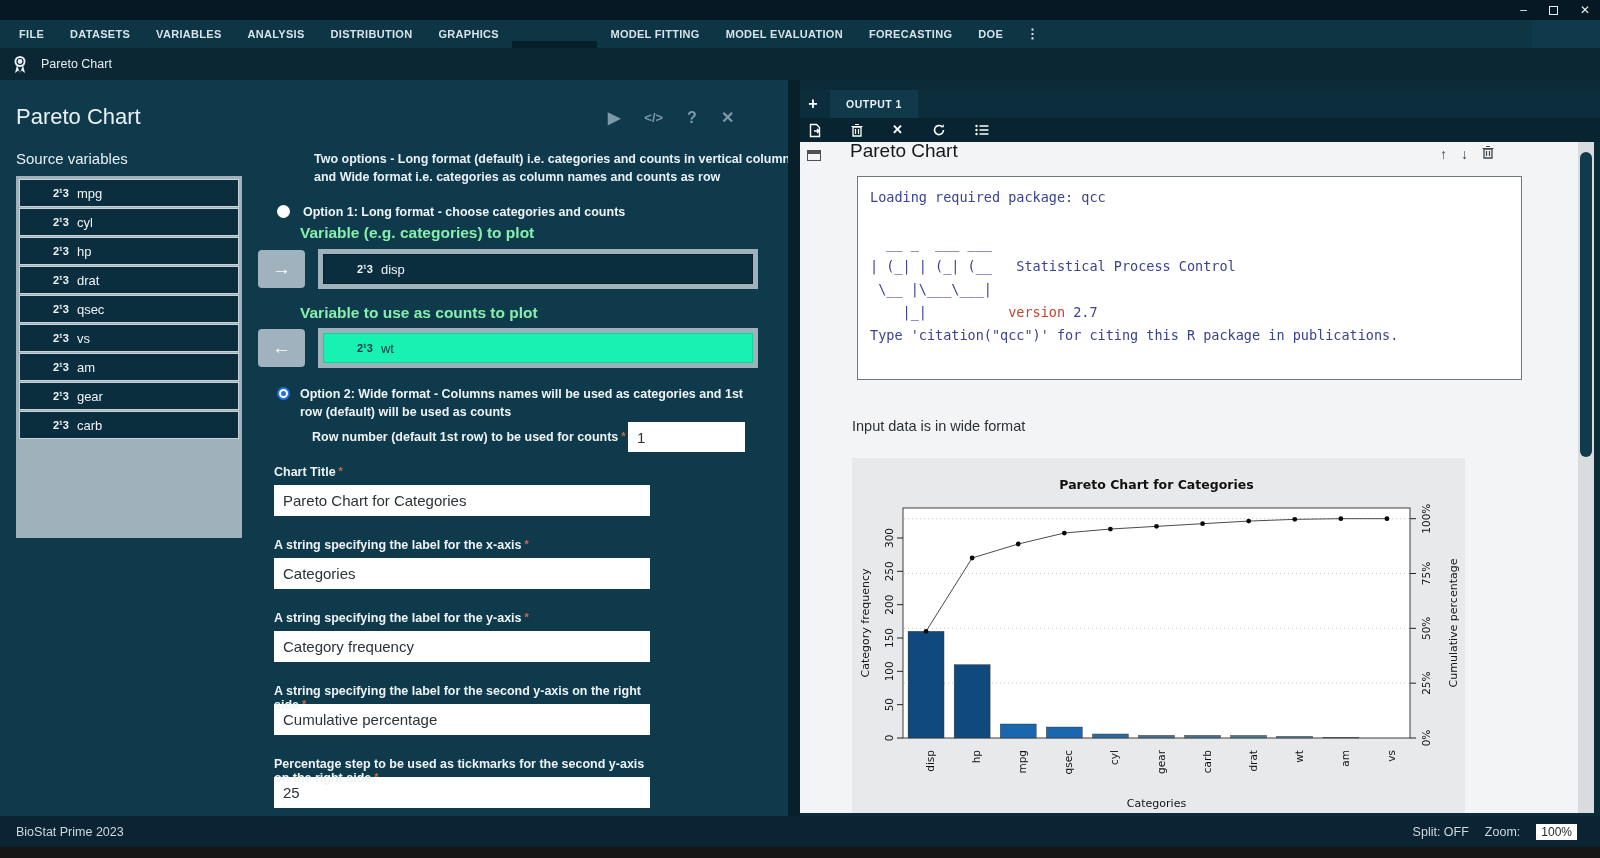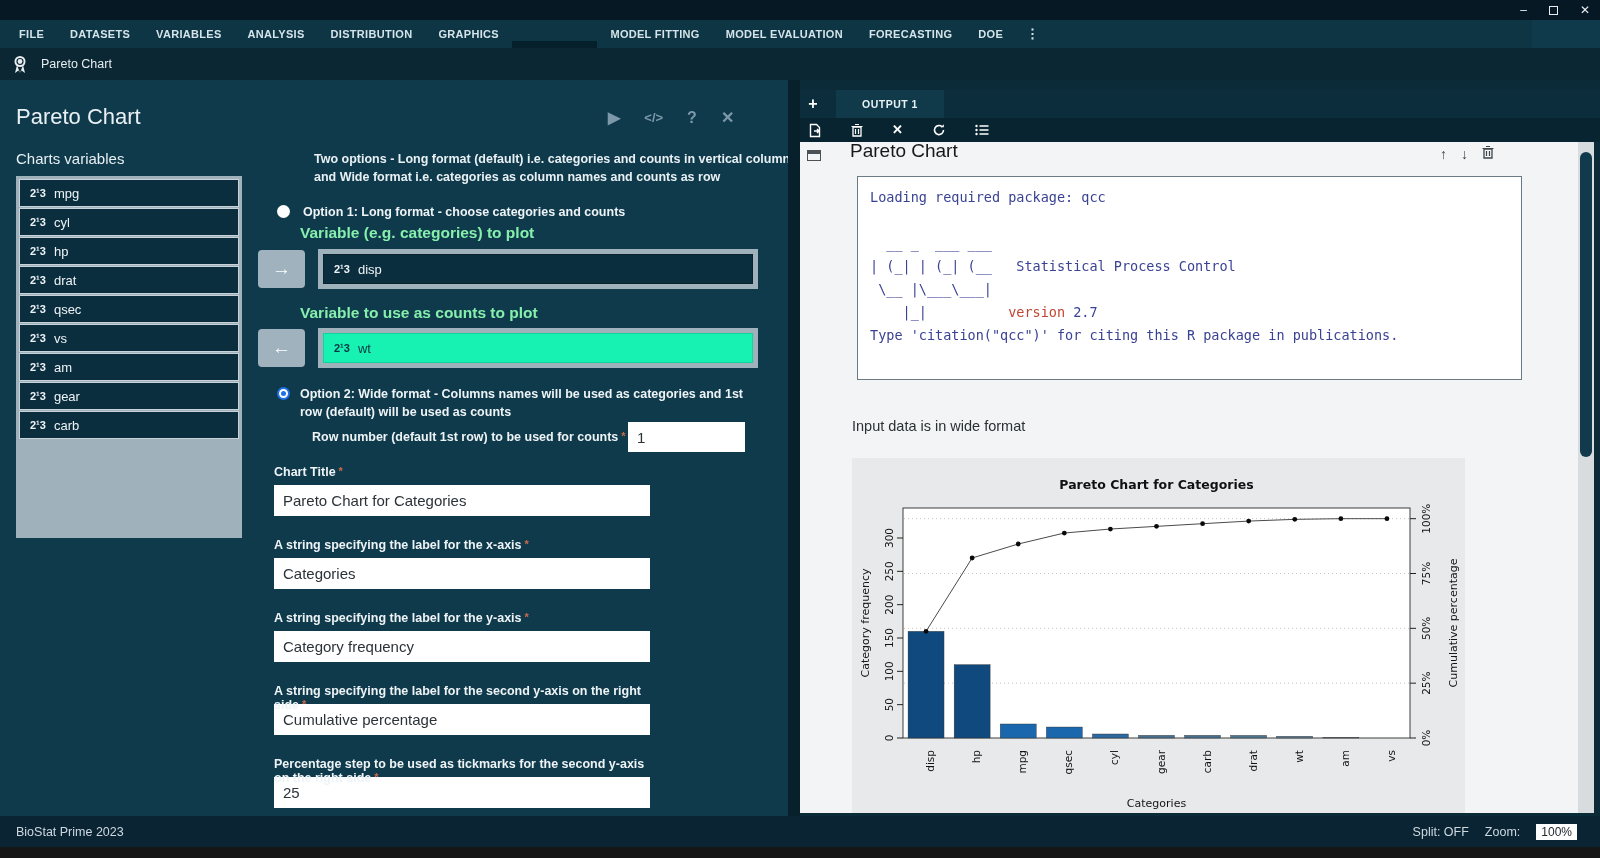--- a/index.html
+++ b/index.html
@@ -23,21 +23,21 @@
   
   .left-panel { position:absolute; left:0; top:80px; width:788px; height:736px; background:#0e3a4c; }
   .panel-title { position:absolute; left:16px; top:24px; font-size:22px; font-weight:400; color:#eaf1f4; }
   .panel-actions { position:absolute; left:608px; top:28px; display:flex; gap:24px; align-items:center; color:#7d98a8; }
   .panel-actions .pa { font-size:16px; font-weight:bold; cursor:default; }
   .panel-actions .pa.code { font-size:13px; }
 
   .src-label { position:absolute; left:16px; top:70px; font-size:15px; color:#e8eff2; }
   .var-list { position:absolute; left:16px; top:96px; width:226px; height:362px; background:#9fb1ba; padding:3px; }
   .var-item { height:28px; margin-bottom:1px; background:#0b2e3f; border:1px solid #c7d3d9; display:flex; align-items:center; padding-left:10px; gap:8px; font-size:13px; color:#eef4f6; }
-  .numic { font-size:11px; font-weight:bold; letter-spacing:0; }
+  .numic { font-size:11px; font-weight:bold; letter-spacing:0;margin-left:23px; }
 
   .help-text { position:absolute; left:274px; top:70px; width:492px; font-size:12.5px; font-weight:600; line-height:1.45; color:#e9f0f3;margin-left:40px; }
   .opt-row { position:absolute; display:flex; gap:10px; align-items:flex-start; }
   .opt1 { left:277px; top:124px; width:480px;gap:13px; }
   .opt2 { left:277px; top:306px; width:482px; }
   .radio { width:13px; height:13px; border-radius:50%; background:#fff; flex:0 0 13px; margin-top:1px; }
   .radio.selected { border:2px solid #2071e5; position:relative; }
   .radio.selected .dot { position:absolute; left:2px; top:2px; width:5px; height:5px; border-radius:50%; background:#2071e5; }
   .opt-label { font-size:12.5px; font-weight:600; line-height:1.4; color:#eef3f5; }
 
@@ -61,21 +61,21 @@
   .form-fields input.tinput { display:block; width:376px; height:31px; margin-bottom:22px; }
   .req { color:#cd6a4a; font-size:11px; vertical-align:top; margin-left:3px; }
 
   
   .divider { position:absolute; left:788px; top:80px; width:12px; height:736px; background:#08202c; }
 
   
   .right-panel { position:absolute; left:800px; top:80px; width:800px; height:736px; background:#0b2b39; }
   .tabrow { position:absolute; left:0; top:10px; width:800px; height:28px; background:#0b2d3c; display:flex; }
   .add-tab { width:26px; text-align:center; line-height:28px; font-size:16px; font-weight:bold; color:#fff; }
-  .out-tab { width:108px; margin-left:10px; background:#10394a; color:#e9f1f5; font-size:10.5px; font-weight:bold; letter-spacing:.5px; text-align:center; line-height:28px; }
+  .out-tab { width:88px; margin-left:4px; background:#10394a; color:#e9f1f5; font-size:10.5px; font-weight:bold; letter-spacing:.5px; text-align:center; line-height:28px; }
   .out-toolbar { position:absolute; left:0; top:38px; width:800px; height:24px; background:#092431; display:flex; align-items:center; gap:29px; padding-left:8px; }
   .tb-icon { color:#fff; font-size:13px; line-height:24px; display:flex; align-items:center; }
   .tb-icon svg { display:block; }
 
   .out-card { position:absolute; left:0; top:62px; width:778px; height:671px; background:#f2f4f5; }
   .win-ico { position:absolute; left:7px; top:8px; width:14px; height:11px; border:1.5px solid #4a5258; border-top-width:4px; }
   .card-title { position:absolute; left:50px; top:-2px; font-size:19px; font-weight:500; color:#16191c; }
   .card-actions { position:absolute; left:640px; top:3px; display:flex; gap:14px; align-items:center; color:#3e464c; }
   .card-actions .ca { font-size:14px; font-weight:bold; }
 
@@ -136,21 +136,21 @@
 
 <div class="left-panel">
   <div class="panel-title">Pareto Chart</div>
   <div class="panel-actions">
     <span class="pa">▶</span>
     <span class="pa code">&lt;/&gt;</span>
     <span class="pa">?</span>
     <span class="pa">✕</span>
   </div>
 
-  <div class="src-label">Charts variables</div>
+  <div class="src-label">Source variables</div>
   <div class="var-list" id="varlist">
       <div class="var-item">
         <span class="numic">2¹3</span>
         <span>mpg</span>
       </div>
       <div class="var-item">
         <span class="numic">2¹3</span>
         <span>cyl</span>
       </div>
       <div class="var-item">

